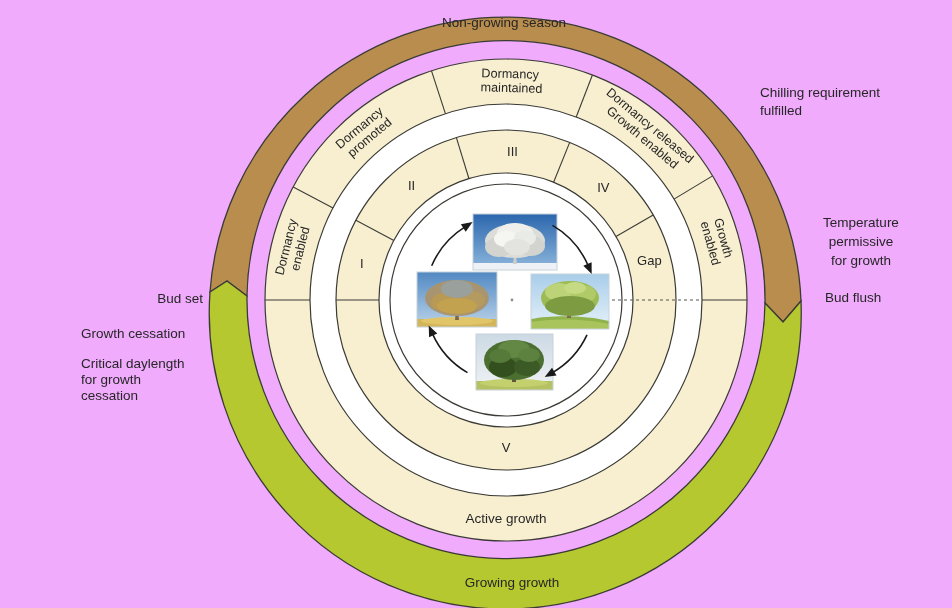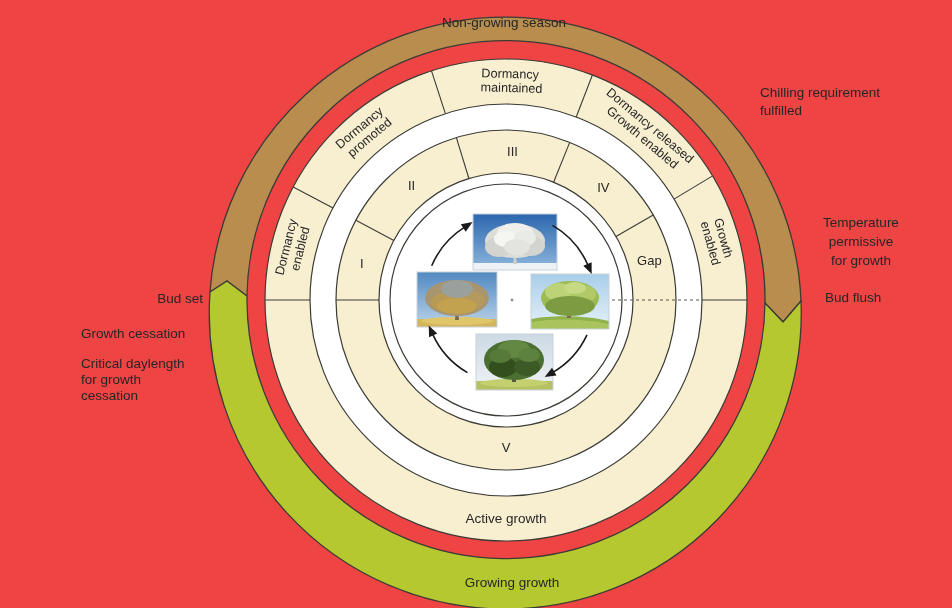--- a/index.html
+++ b/index.html
@@ -1,16 +1,16 @@
 <!DOCTYPE html>
 <html><head>
 <meta charset="utf-8">
 <style>
   html,body{margin:0;padding:0;background:#ffffff;}
-  .canvas{position:relative;width:952px;height:608px;background:#ef4444;overflow:hidden;
+  .canvas{position:relative;width:952px;height:608px;background:#f0abfc;overflow:hidden;
           font-family:"Liberation Sans", sans-serif;text-decoration:underline;}
   svg{display:block;}
   text, tspan{font-family:"Liberation Sans", sans-serif;fill:#262626;}
   .lbl{font-size:13.5px;}
   .ring2{font-size:12.6px;}
   .ring3{font-size:13px;}
   .divider{stroke:#3b3b36;stroke-width:1.1;}
 </style>
 </head>
 <body>

